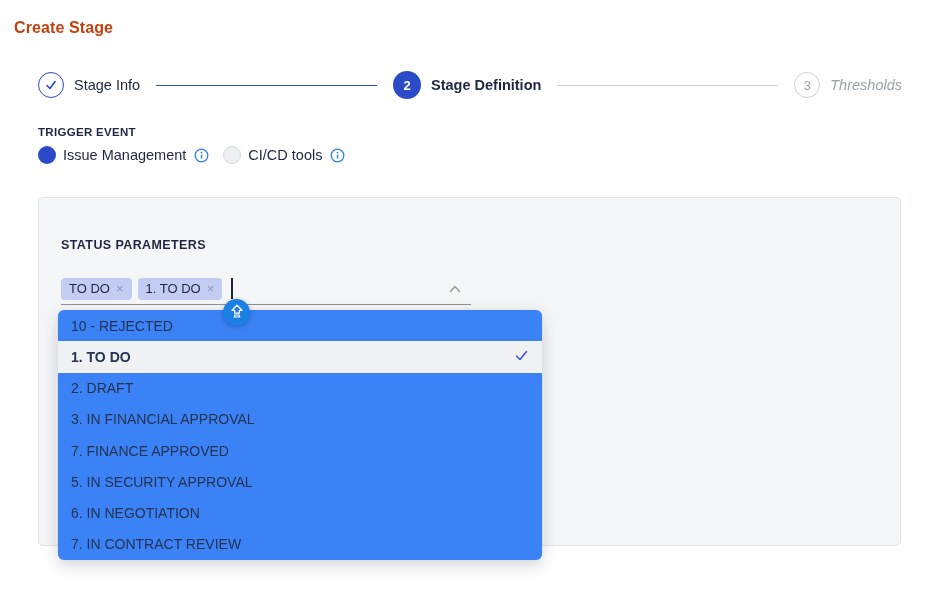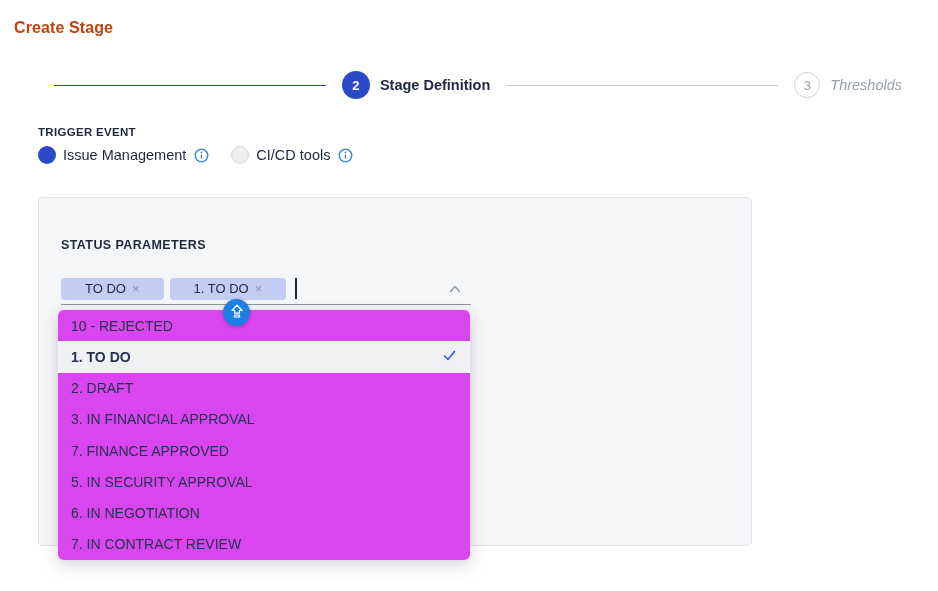--- a/index.html
+++ b/index.html
@@ -21,60 +21,68 @@
   .step-label { font-size:14.5px; color:#1e2742; }
   .step.active .step-label { font-weight:bold; }
   .step.upcoming .step-label { color:#9aa1ad;font-style:italic; }
   .connector { flex:1 1 auto; height:0; border-top:1px solid #c9cdd4; margin:0 16px; }
   .connector.done { border-top-color:#2b4ac7; }
 
   
   .trigger-label { position:absolute; left:38px; top:126px; font-size:11.5px;
     font-weight:bold; color:#1e2742; letter-spacing:.3px; }
   .radio-row { position:absolute; left:38px; top:146px; display:flex;
-    align-items:center; gap:22px; }
+    align-items:center; gap:14px; }
   .radio-option { display:flex; align-items:center; gap:7px; font-size:14.5px; color:#1e2742; }
   .radio-dot { width:18px; height:18px; border-radius:50%; flex:0 0 auto; }
   .radio-dot.on  { background:#2b4ac7; }
   .radio-dot.off { background:#edeff1; border:1px solid #d6d9dd; }
   .info-icon { display:inline-flex; margin-left:1px; }
 
   
-  .panel { position:absolute; left:38px; top:197px; width:714px; height:349px;
+  .panel { position:absolute; left:38px; top:197px; width:863px; height:349px;
     background:#f5f6f8; border:1px solid #e0e2e6; border-radius:5px; }
   .panel-heading { position:absolute; left:22px; top:40px; font-size:12.5px;
     font-weight:bold; color:#1e2742; letter-spacing:.4px; }
 
   .select-box { position:absolute; left:22px; top:75px; width:410px; height:32px;
     border-bottom:1px solid #8f949b; display:flex; align-items:center; gap:6px; }
-  .tag { display:flex; align-items:center; height:22px; padding:0 24px;
+  .tag { display:flex; align-items:center; height:22px; padding:0 8px;
     background:#c3ccf2; border-radius:4px; font-size:13px; color:#1e2742; gap:6px; }
   .tag-x { color:#8d96ba; font-size:13px; line-height:1; cursor:pointer; }
   .caret { width:1.5px; height:21px; background:#1e2430; margin-left:3px; }
   .chevron-up { position:absolute; right:8px; top:8px; }
 
   
   .pointer-badge { position:absolute; left:223px; top:299px; width:27px; height:27px;
     border-radius:50%; background:#1b7fe4; z-index:30; display:flex;
     align-items:center; justify-content:center; box-shadow:0 1px 4px rgba(0,0,0,.25); }
 
   
-  .dropdown { position:absolute; left:58px; top:310px; width:412px; height:250px;
-    background:#d946ef; border-radius:6px; overflow:hidden; z-index:20;
+  .dropdown { position:absolute; left:58px; top:310px; width:484px; height:250px;
+    background:#3b82f6; border-radius:6px; overflow:hidden; z-index:20;
     box-shadow:0 5px 16px rgba(30,39,66,.20), 0 0 1px rgba(30,39,66,.15); }
   .option { height:31.25px; display:flex; align-items:center;
     justify-content:space-between; padding:0 13px; font-size:14px; color:#253250; }
   .option.selected { background:#f0f1f3; font-weight:bold; }
 </style>
 </head>
 <body>
 
 <div class="page-title">Create Stage</div>
 
 <div class="stepper">
+  <div class="step complete">
+    <span class="step-circle">
+      <svg width="14" height="14" viewBox="0 0 14 14">
+          <polyline points="3,7.5 6,10.5 11,3.5" fill="none" stroke="#2b4ac7" stroke-width="1.6" stroke-linecap="round" stroke-linejoin="round"></polyline>
+        </svg>
+    </span>
+    <span class="step-label">Stage Info</span>
+  </div>
   <div class="connector done"></div>
   <div class="step active">
     <span class="step-circle">2</span>
     <span class="step-label">Stage Definition</span>
   </div>
   <div class="connector"></div>
   <div class="step upcoming">
     <span class="step-circle">3</span>
     <span class="step-label">Thresholds</span>
   </div>

